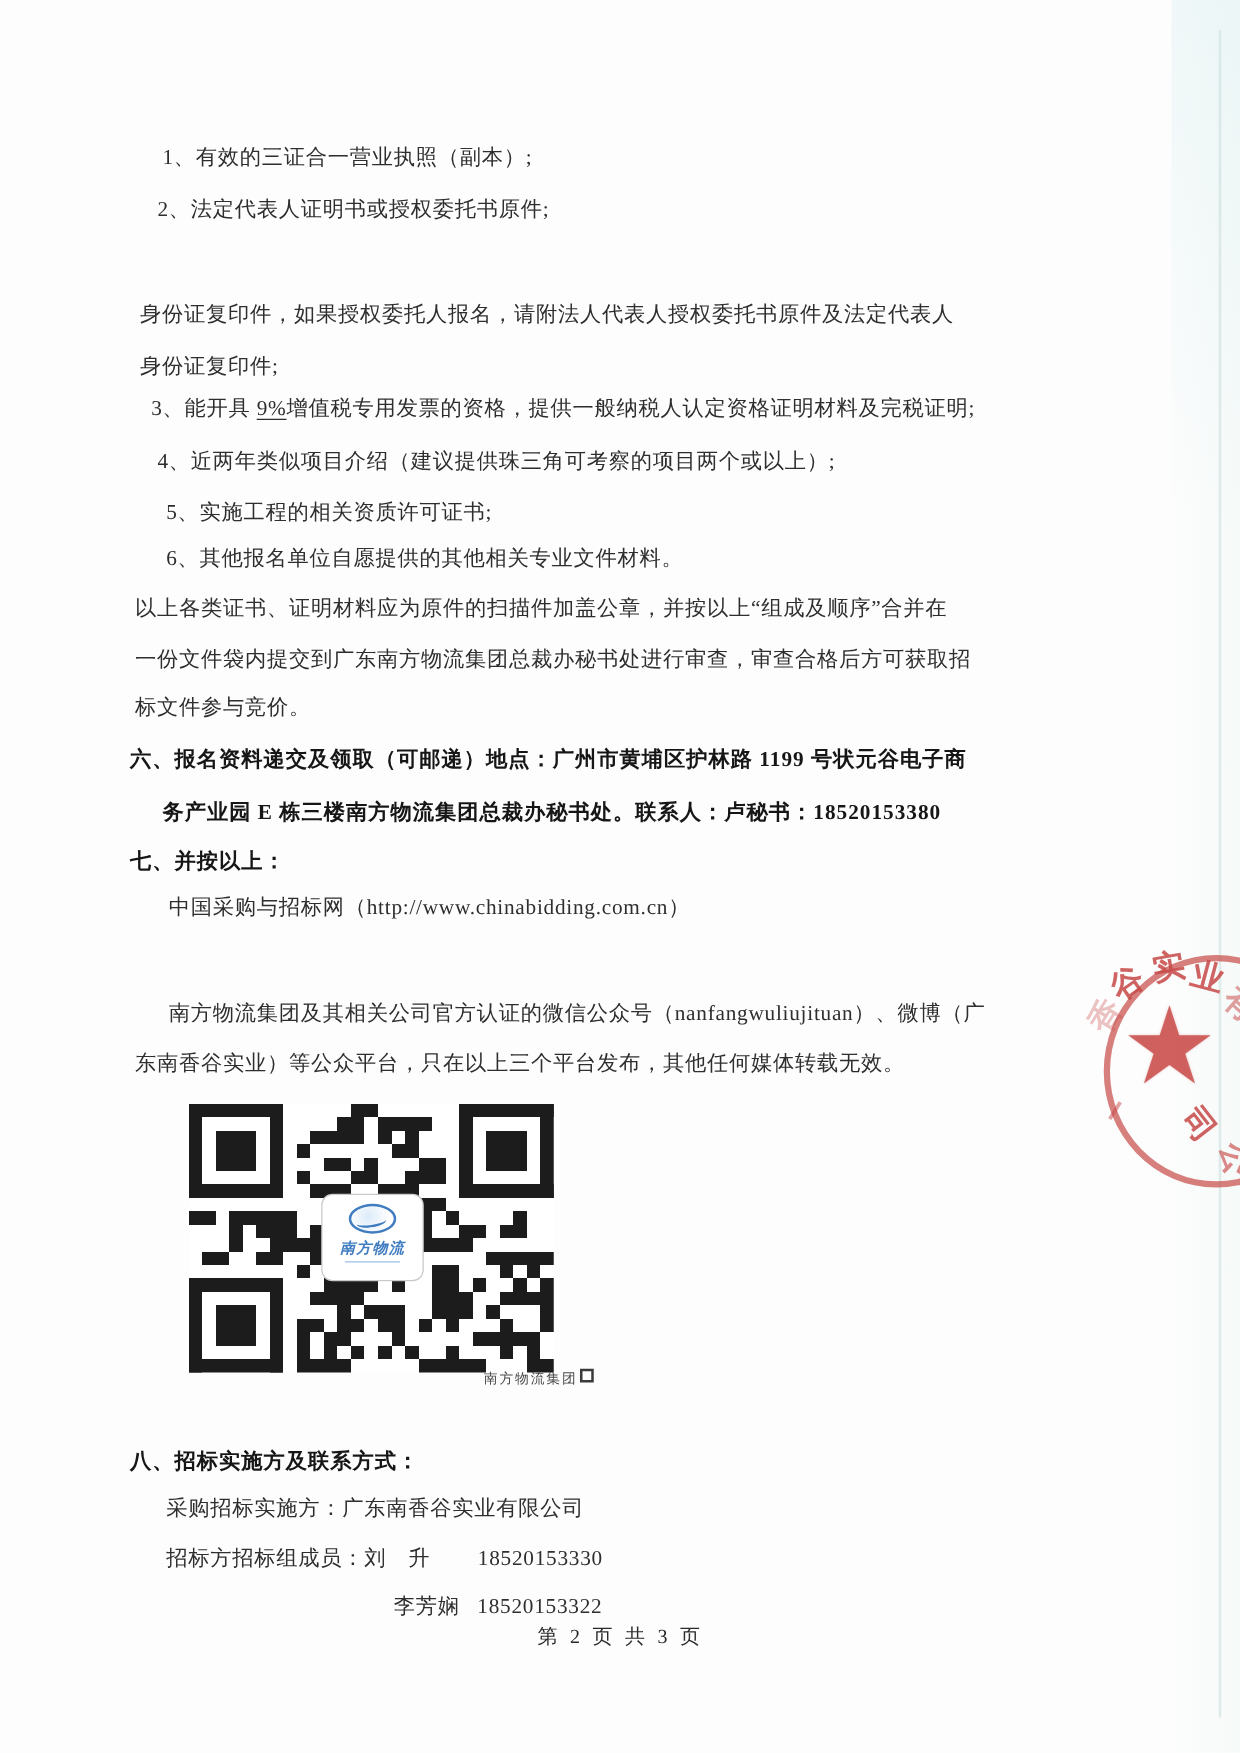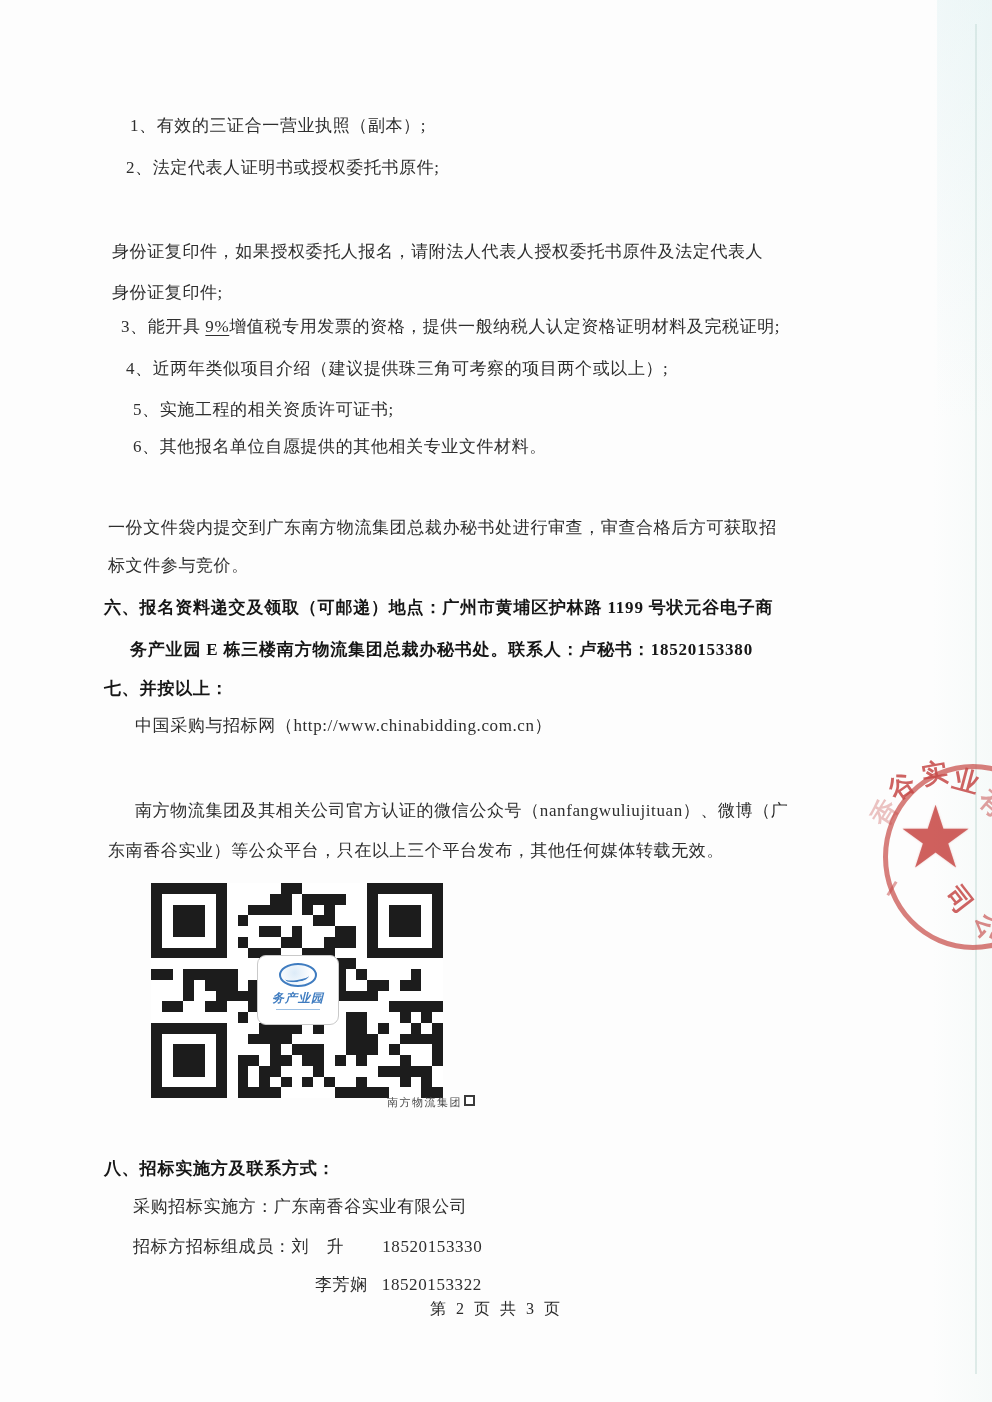--- a/index.html
+++ b/index.html
@@ -103,20 +103,21 @@
 
   <div class="line" style="left:130px;top:113px">1、有效的三证合一营业执照（副本）;</div>
   <div class="line" style="left:126px;top:155px">2、法定代表人证明书或授权委托书原件;</div>
   <div class="line" style="left:112px;top:239px">身份证复印件，如果授权委托人报名，请附法人代表人授权委托书原件及法定代表人</div>
   <div class="line" style="left:112px;top:280px">身份证复印件;</div>
   <div class="line" style="left:121px;top:314px"><span>3、能开具 </span><span class="u">9%</span><span>增值税专用发票的资格，提供一般纳税人认定资格证明材料及完税证明;</span></div>
   <div class="line" style="left:126px;top:356px">4、近两年类似项目介绍（建议提供珠三角可考察的项目两个或以上）;</div>
   <div class="line" style="left:133px;top:397px">5、实施工程的相关资质许可证书;</div>
   <div class="line" style="left:133px;top:434px">6、其他报名单位自愿提供的其他相关专业文件材料。</div>
 
+  <div class="line" style="left:108px;top:474px">以上各类证书、证明材料应为原件的扫描件加盖公章，并按以上“组成及顺序”合并在</div>
   <div class="line" style="left:108px;top:515px">一份文件袋内提交到广东南方物流集团总裁办秘书处进行审查，审查合格后方可获取招</div>
   <div class="line" style="left:108px;top:553px">标文件参与竞价。</div>
 
   <div class="line bold" style="left:104px;top:595px">六、报名资料递交及领取（可邮递）地点：广州市黄埔区护林路 1199 号状元谷电子商</div>
   <div class="line bold" style="left:130px;top:637px">务产业园 E 栋三楼南方物流集团总裁办秘书处。联系人：卢秘书：18520153380</div>
 
   <div class="line bold" style="left:104px;top:676px">七、并按以上：</div>
   <div class="line" style="left:135px;top:713px">中国采购与招标网（http://www.chinabidding.com.cn）</div>
   <div class="line" style="left:135px;top:798px">南方物流集团及其相关公司官方认证的微信公众号（nanfangwuliujituan）、微博（广</div>
   <div class="line" style="left:108px;top:838px">东南香谷实业）等公众平台，只在以上三个平台发布，其他任何媒体转载无效。</div>
@@ -306,21 +307,21 @@
         <rect x="26" y="0" width="1" height="7"></rect>
         <rect x="22" y="2" width="3" height="3"></rect>
         <rect x="0" y="13" width="7" height="1"></rect>
         <rect x="0" y="19" width="7" height="1"></rect>
         <rect x="0" y="13" width="1" height="7"></rect>
         <rect x="6" y="13" width="1" height="7"></rect>
         <rect x="2" y="15" width="3" height="3"></rect>
       </svg>
     <div class="qr-logo">
       <div class="globe"></div>
-      <div class="logo-text">务产业园</div>
+      <div class="logo-text">南方物流</div>
       <div class="logo-line"></div>
     </div>
   </div>
   <div class="qr-caption">
       <span>南方物流集团</span>
       <span class="mini-box"></span>
     </div>
 
   <div class="stamp-ring"></div>
   <div class="stamp-star">★</div>

